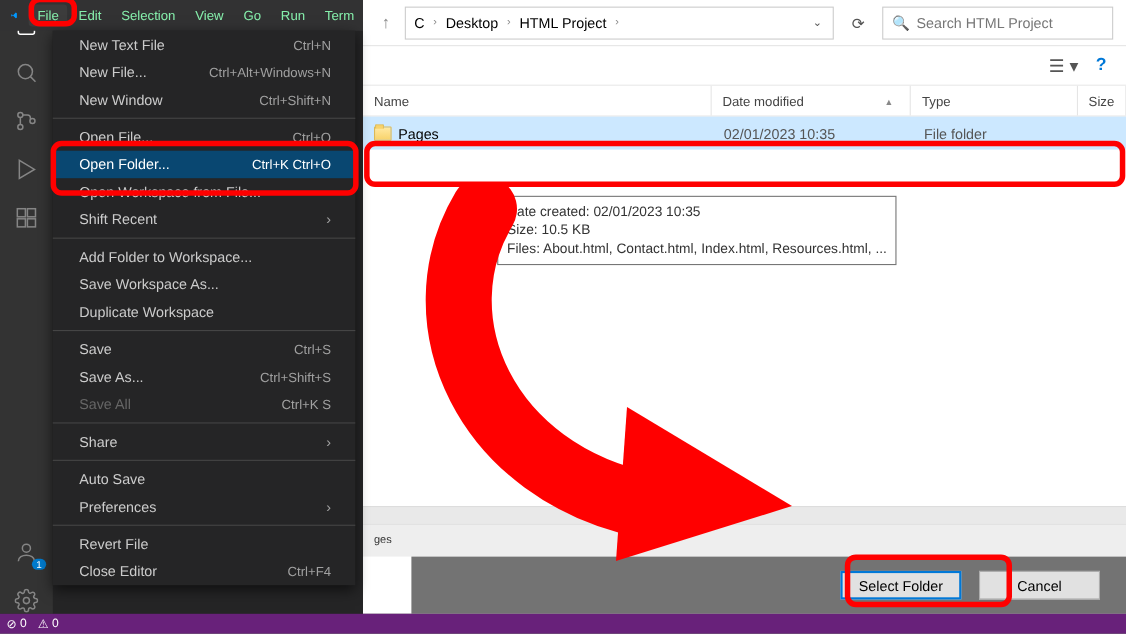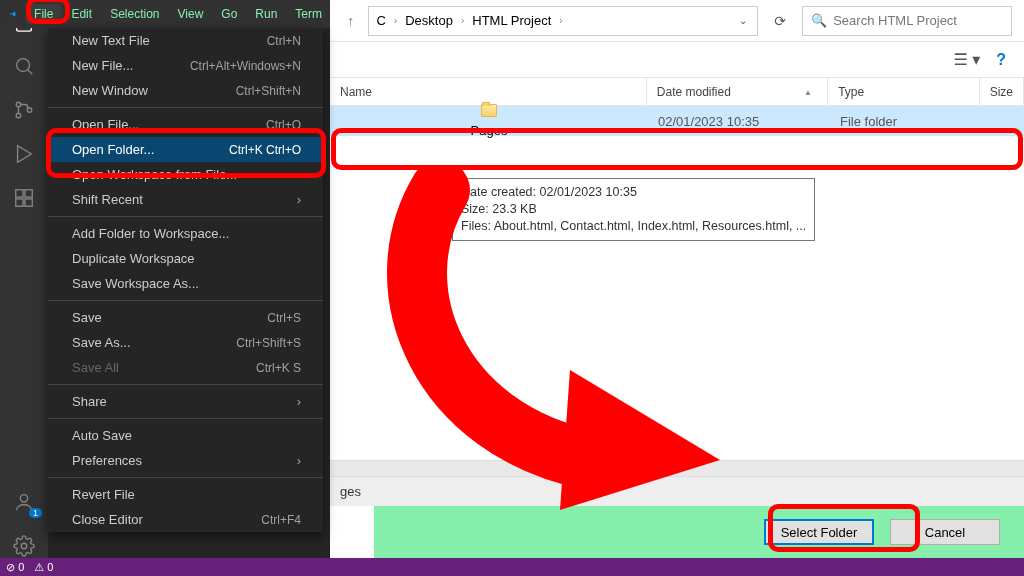--- a/index.html
+++ b/index.html
@@ -50,32 +50,32 @@
   .columns { height: 28px; background: #fff; display: flex; align-items: center; font-size: 12px; color: #444; border-bottom: 1px solid #e5e5e5; }
   .columns .col { padding: 0 10px; border-right: 1px solid #e5e5e5; height: 100%; display: flex; align-items: center; }
   .col-name { width: 318px; }
   .col-date { width: 182px; }
   .col-type { width: 152px; }
   .col-size { flex: 1; }
   .sort-caret { font-size: 8px; color: #888; margin: 0 auto; position: absolute; left: 474px; top: 88px; }
 
   .file-row { height: 30px; display: flex; align-items: center; font-size: 13px; background: #cce8ff; }
   .file-row .cell { padding: 0 10px; }
-  .c-name { width: 318px; display: flex; align-items: center; gap: 6px; flex-direction: column; }
+  .c-name { width: 318px; display: flex; align-items: center; gap: 6px; }
   .c-date { width: 182px; color: #555; }
   .c-type { width: 152px; color: #555; }
   .c-size { flex: 1; color: #555; }
   .folder-icon { width: 16px; height: 13px; background: linear-gradient(#ffe9a2, #f8d36b); border: 1px solid #dcb955; border-radius: 1px; position: relative; }
   .folder-icon::before { content:""; position:absolute; top:-3px; left:0; width:6px; height:3px; background:#f8d36b; border:1px solid #dcb955; border-bottom:none; border-radius:1px 1px 0 0;}
 
   .tooltip { position: absolute; left: 452px; top: 178px; background: #fff; border: 1px solid #767676; padding: 5px 8px; font-size: 12.5px; color: #333; line-height: 1.35; z-index: 50; }
 
   .dlg-bottom { position: absolute; left: 0; bottom: 0; width: 100%; }
-  .filename-bar { height: 30px; background: #eee; border-top: 1px solid #ddd; display: flex; align-items: center; padding: 0 10px; font-size: 13px; color: #333; }
-  .action-bar { height: 52px; background: #86efac; display: flex; align-items: center; justify-content: flex-end; padding: 0 24px; gap: 16px; margin-left: 44px; }
+  .filename-bar { height: 30px; background: #eee; border-top: 1px solid #ddd; display: flex; align-items: center; padding: 0 10px; font-size: 10px; color: #333; }
+  .action-bar { height: 52px; background: #737373; display: flex; align-items: center; justify-content: flex-end; padding: 0 24px; gap: 16px; margin-left: 44px; }
   .win-btn { min-width: 110px; height: 26px; background: #e1e1e1; border: 1px solid #adadad; font-size: 13px; cursor: pointer; display: flex; align-items: center; justify-content: center; }
   .win-btn.primary { border: 2px solid #0078d7; }
 
   
   .hl { position: absolute; border: 5px solid #ff0000; border-radius: 10px; pointer-events: none; z-index: 200; }
   .hl-file { left: 26px; top: -3px; width: 44px; height: 27px; }
   .hl-openfolder { left: 46px; top: 128px; width: 280px; height: 50px; }
   .hl-row { left: 331px; top: 128px; width: 692px; height: 42px; }
   .hl-select { left: 768px; top: 504px; width: 152px; height: 48px; }
 
@@ -176,25 +176,25 @@
   <div class="item">
       <span>Shift Recent</span>
       <span class="chev">›</span>
     </div>
   <div class="sep"></div>
   <div class="item">
       <span>Add Folder to Workspace...</span>
       <span></span>
     </div>
   <div class="item">
+      <span>Save Workspace As...</span>
+      <span></span>
+    </div>
+  <div class="item">
       <span>Duplicate Workspace</span>
-      <span></span>
-    </div>
-  <div class="item">
-      <span>Save Workspace As...</span>
       <span></span>
     </div>
   <div class="sep"></div>
   <div class="item">
       <span>Save</span>
       <span class="shortcut">Ctrl+S</span>
     </div>
   <div class="item">
       <span>Save As...</span>
       <span class="shortcut">Ctrl+Shift+S</span>
@@ -274,21 +274,21 @@
     </div>
     <div class="action-bar">
       <div class="win-btn primary">Select Folder</div>
       <div class="win-btn">Cancel</div>
     </div>
   </div>
 </div>
 
 <div class="tooltip">
   <div>Date created: 02/01/2023 10:35</div>
-  <div>Size: 23.3 KB</div>
+  <div>Size: 10.5 KB</div>
   <div>Files: About.html, Contact.html, Index.html, Resources.html, ...</div>
 </div>
 
 <div class="status-bar">
   <div class="seg">
       <span>⊘</span>
       <span>0</span>
     </div>
   <div class="seg">
       <span>⚠</span>

